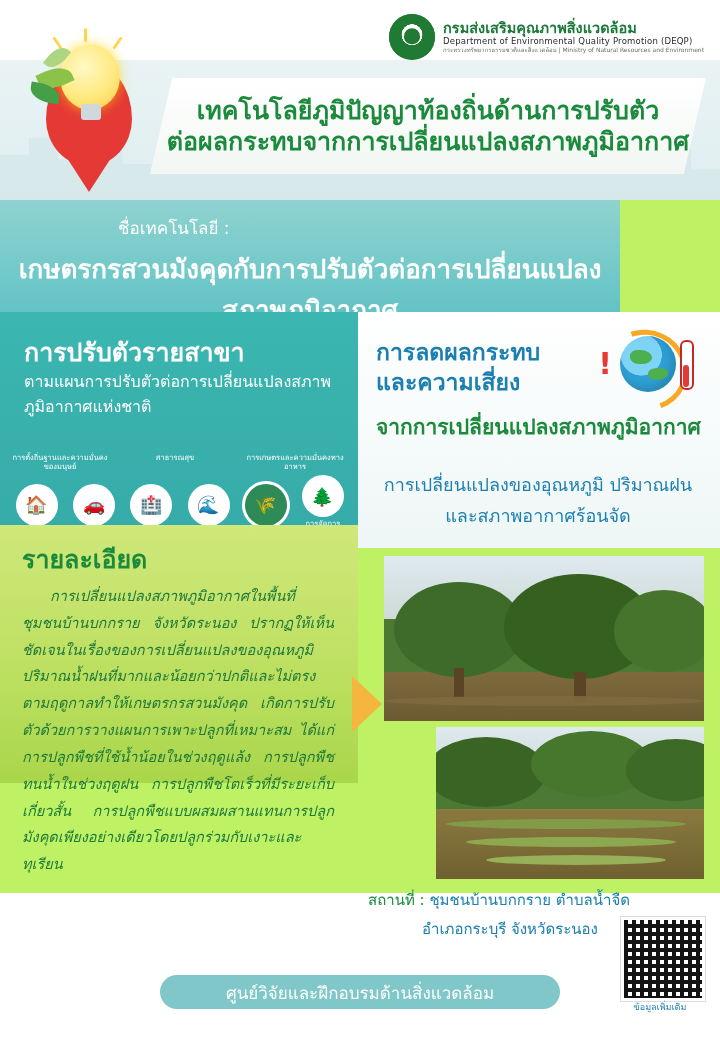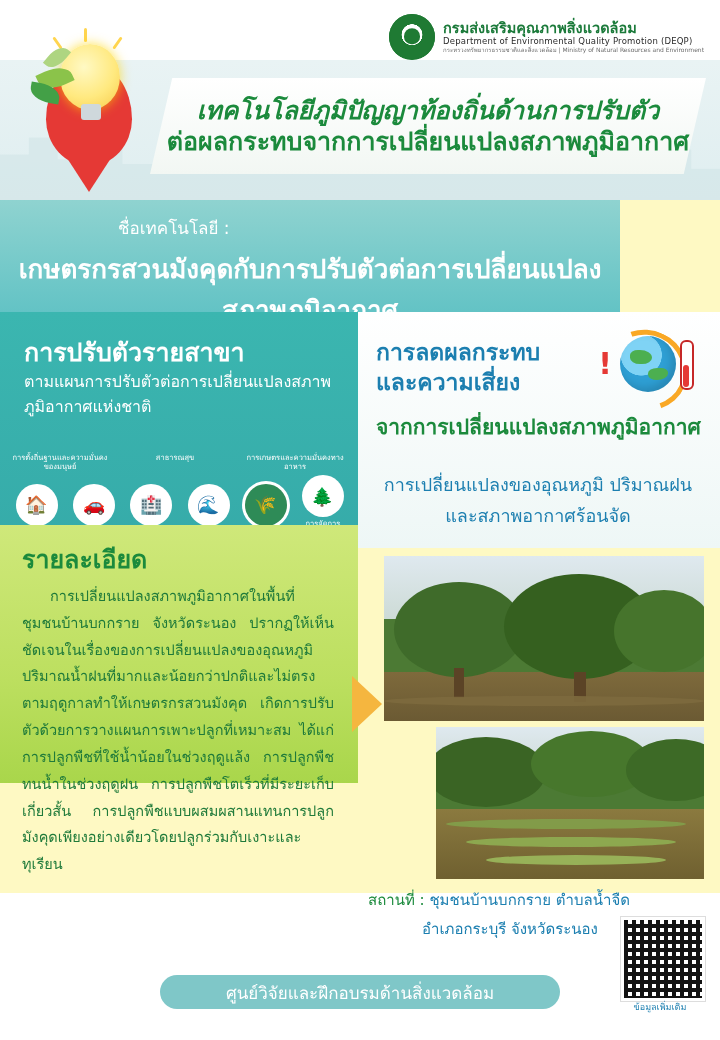--- a/index.html
+++ b/index.html
@@ -1,21 +1,21 @@
 <!DOCTYPE html>
 <html><head>
 <meta charset="utf-8">
 <style>
   html,body{margin:0;padding:0;}
   body{
     width:720px;height:1040px;overflow:hidden;
     font-family:"DejaVu Sans","Liberation Sans",sans-serif;
     background:#ffffff;position:relative;
   }
-  .poster{position:absolute;inset:0;background:#fef9c3;padding-left:48px;}
+  .poster{position:absolute;inset:0;background:#bef264;padding-left:48px;}
 
   
   .top-band{
     position:absolute;left:0;top:0;width:720px;height:200px;
     background:linear-gradient(180deg,#ffffff 0%,#ffffff 30%,#e9f3f4 30%,#dfeef0 100%);
     overflow:hidden;
   }
   .skyline{
     position:absolute;left:0;bottom:0;width:720px;height:120px;
     background:
@@ -69,21 +69,21 @@
   .ray{position:absolute;width:3px;height:14px;background:#ffd54f;border-radius:2px;}
 
   
   .title-banner{
     position:absolute;left:150px;top:78px;width:556px;height:96px;
     background:linear-gradient(180deg,#ffffff 0%,#f2f7f3 100%);
     box-shadow:0 2px 5px rgba(0,0,0,.18);
     clip-path:polygon(4% 0,100% 0,96% 100%,0% 100%);
     display:flex;flex-direction:column;justify-content:center;align-items:center;
   }
-  .title-banner .t1{color:#1b8a3c;font-size:25px;font-weight:bold;line-height:1.25;font-style:italic;}
+  .title-banner .t1{color:#1b8a3c;font-size:25px;font-weight:bold;line-height:1.25;}
   .title-banner .t2{color:#1b8a3c;font-size:25px;font-weight:bold;line-height:1.25;}
 
   
   .name-band{
     position:absolute;left:0;top:200px;width:620px;height:112px;
     background:linear-gradient(180deg,#8fd3d0 0%,#63c3c5 100%);
     color:#fff;text-align:center;
   }
   .name-band .lbl{position:absolute;left:118px;top:14px;font-size:17px;color:#ffffff;}
   .name-band .val{
@@ -136,21 +136,21 @@
   }
 
   
   .detail-block{
     position:absolute;left:0;top:525px;width:358px;height:258px;
     background:linear-gradient(180deg,#cfe87a 0%,#bcdf5f 60%,#a9d64b 100%);
   }
   .detail-block h3{margin:0;position:absolute;left:22px;top:14px;font-size:25px;font-weight:bold;color:#1b8a3c;}
   .detail-block p{
     margin:0;position:absolute;left:22px;top:58px;width:312px;
-    font-size:14.5px;line-height:1.85;color:#1f7a3a;text-align:justify;text-indent:28px;
+    font-size:14.5px;line-height:1.85;color:#1f7a3a;text-align:justify;text-indent:28px;font-style:italic;
   }
   .detail-arrow{
     position:absolute;left:352px;top:676px;width:0;height:0;
     border-top:28px solid transparent;border-bottom:28px solid transparent;
     border-left:30px solid #f5b63f;
   }
 
   
   .photo{position:absolute;overflow:hidden;background:#4c7a34;}
   .photo-1{left:384px;top:556px;width:320px;height:165px;}

